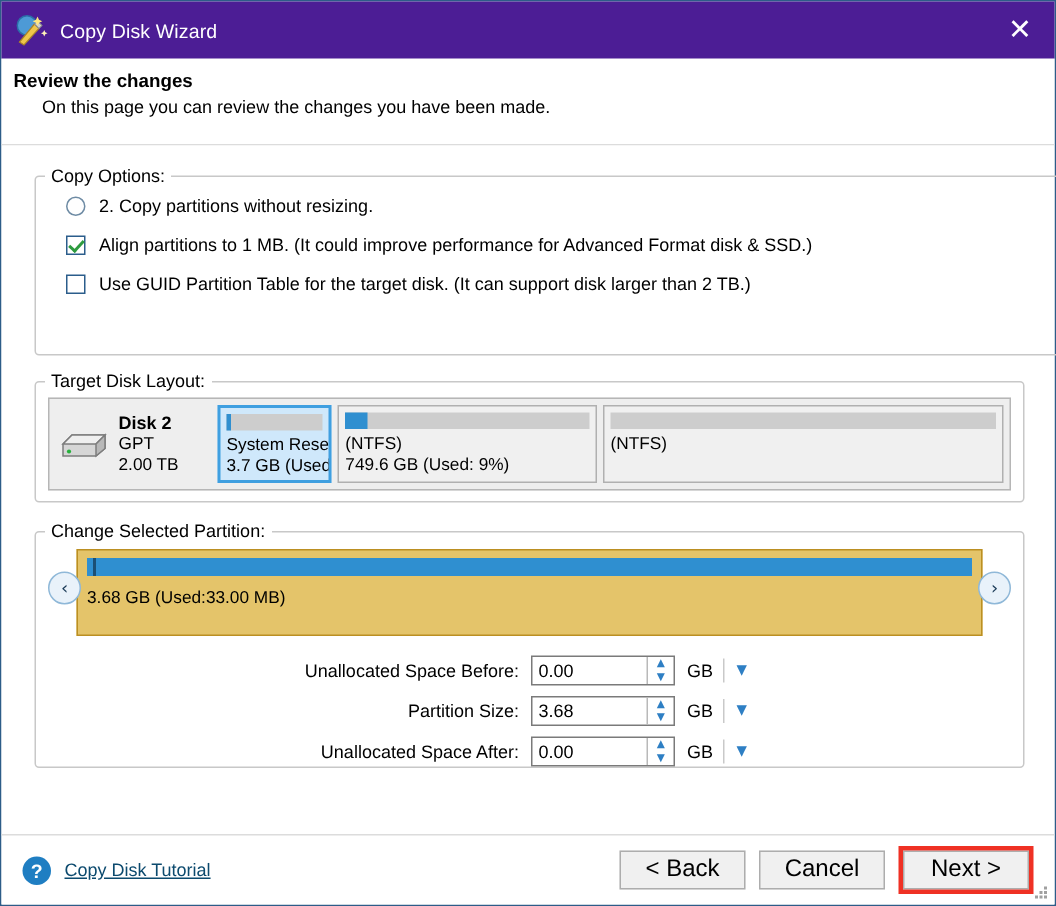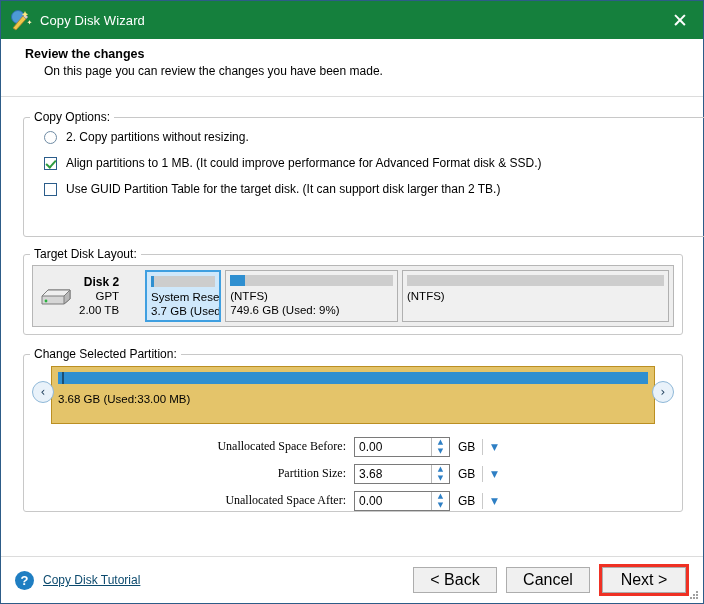--- a/index.html
+++ b/index.html
@@ -22,21 +22,21 @@
     box-sizing: border-box;
     background: #ffffff;
     border: 1px solid #2d5c88;
     display: flex;
     flex-direction: column;
   }
 
   
   .titlebar {
     height: 38px;
-    background: #15803d;
+    background: #4c1d95;
     display: flex;
     align-items: center;
     flex: 0 0 auto;
     position: relative;
   }
   .title-icon {
     width: 22px;
     height: 22px;
     margin-left: 9px;
     margin-right: 8px;
@@ -63,21 +63,21 @@
     cursor: default;
     font-family: "DejaVu Sans", sans-serif;
   }
 
   
   .header {
     flex: 0 0 auto;
     height: 58px;
     background: #ffffff;
     border-bottom: 1px solid #dcdcdc;
-    padding: 8px 0 0 24px;
+    padding: 8px 0 0 8px;
     box-sizing: border-box;
   }
   .header-title {
     font-size: 12.5px;
     font-weight: bold;
     color: #000;
     margin: 0 0 3px 0;
   }
   .header-sub {
     font-size: 12px;
@@ -185,21 +185,20 @@
     align-items: stretch;
     padding: 4px;
   }
   .disk-info {
     width: 108px;
     flex: 0 0 auto;
     display: flex;
     align-items: center;
     padding-left: 2px;
     box-sizing: border-box;
-    text-align: right;
   }
   .disk-glyph {
     width: 34px;
     height: 26px;
     flex: 0 0 auto;
     margin-right: 6px;
     position: relative;
   }
   .disk-meta { line-height: 14px; }
   .disk-meta .dn { font-weight: bold; font-size: 12px; }
@@ -311,21 +310,20 @@
     height: 27px;
     margin-bottom: 0px;
   }
   .field-label {
     width: 330px;
     text-align: right;
     padding-right: 8px;
     font-size: 12px;
     box-sizing: border-box;
     color: #000;
-    font-family: Liberation Serif, serif;
   }
   .spin {
     width: 96px;
     height: 20px;
     border: 1px solid #7a7a7a;
     background: #ffffff;
     box-sizing: border-box;
     display: flex;
     align-items: stretch;
   }

